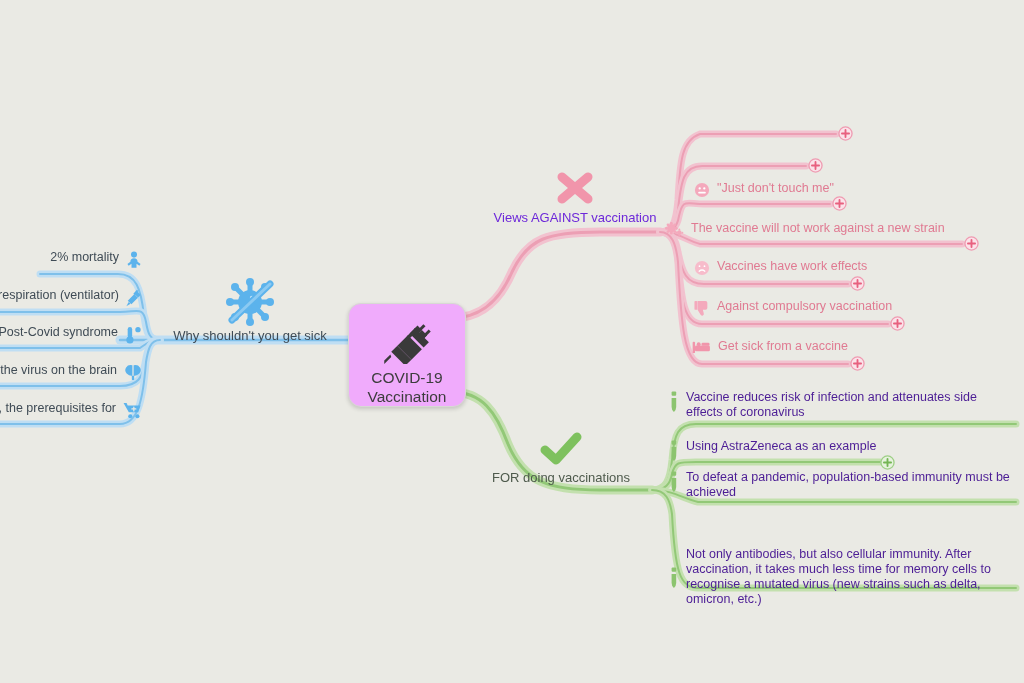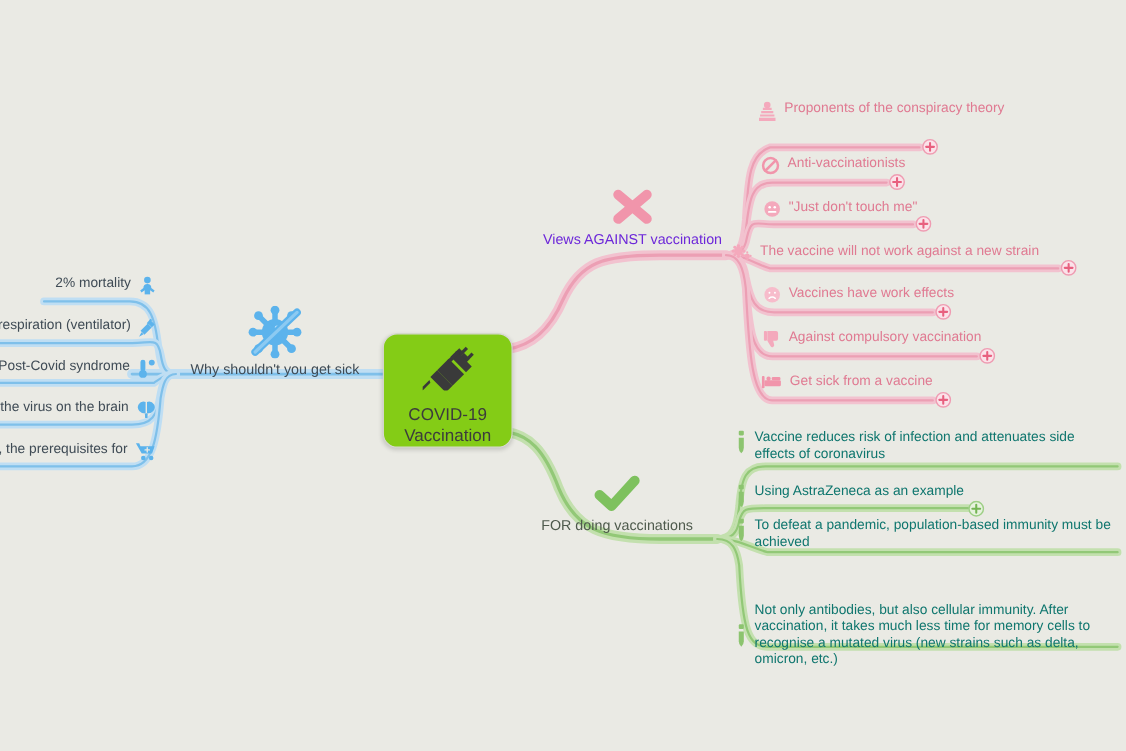--- a/index.html
+++ b/index.html
@@ -7,23 +7,23 @@
     width:1024px;height:683px;overflow:hidden;position:relative;
     background:#eaeae4;
     font-family:"Liberation Sans", sans-serif;
   }
   #canvas{position:absolute;inset:0;width:1024px;height:683px;}
   svg.links{position:absolute;left:0;top:0;width:1024px;height:683px;pointer-events:none;}
 
   
   .center-node{
     position:absolute;left:348px;top:303px;width:118px;height:104px;
-    background:#84cc16;border:1px solid #d8d8d4;border-radius:13px;
+    background:#f0abfc;border:1px solid #d8d8d4;border-radius:13px;
     box-shadow:0 2px 4px rgba(0,0,0,.16);
-    display:flex;flex-direction:column;align-items:center;justify-content:space-between;
+    display:flex;flex-direction:column;align-items:center;justify-content:flex-end;
     padding-top:9px;box-sizing:border-box;
   }
   .center-icon{width:56px;height:42px;display:block;}
   .center-label{
     font-size:15.5px;color:#3c3c3c;line-height:19px;text-align:center;margin-top:4px;
   }
 
   
   .branch-head{position:absolute;text-align:center;}
   .branch-head .bh-icon{display:block;margin:0 auto;}
@@ -35,21 +35,21 @@
   #head-for .bh-text{color:#4e5a4c;}
   #head-left{left:150px;top:278px;width:200px;}
   #head-left .bh-text{color:#3f4b55;}
 
   
   .leaf{position:absolute;display:flex;align-items:flex-start;gap:7px;}
   .leaf .ic{flex:0 0 auto;margin-top:1px;}
   .leaf .tx{font-size:12.5px;line-height:15px;}
 
   .leaf.pink .tx{color:#e07a92;}
-  .leaf.green .tx{color:#0f766e;}
+  .leaf.green .tx{color:#4c1d95;}
   .leaf.blue  .tx{color:#3f4b55;}
 
   
   .leaf.rtl{flex-direction:row;justify-content:flex-end;}
   .leaf.rtl .tx{text-align:right;}
 
   .plus-btn{position:absolute;width:15px;height:15px;}
 </style>
 </head>
 <body style="background: rgb(234, 234, 228);">
@@ -183,45 +183,25 @@
         <circle cx="13" cy="39" r="4"></circle>
           <circle cx="43" cy="9" r="4"></circle>
       </g>
       <circle cx="30" cy="20" r="2.2" fill="#cfe9fa"></circle>
       <line x1="10" y1="42" x2="48" y2="6" stroke="#5cb3ec" stroke-width="7" stroke-linecap="round"></line>
       <line x1="10" y1="42" x2="48" y2="6" stroke="#8ccaf2" stroke-width="3" stroke-linecap="round"></line>
     </svg>
     <span class="bh-text">Why shouldn't you get sick</span>
   </div>
 
-  <div class="leaf pink" style="left:689px;top:91px;width:320px;">
-    <svg class="ic" width="17" height="19" viewBox="0 0 17 19">
-      <g fill="#f4a9bc">
-        <circle cx="8.5" cy="3.5" r="3"></circle>
-        <path d="M3 9 h11 v2 H3z"></path>
-          <path d="M2 12 h13 v2 H2z"></path>
-          <path d="M1 15 h15 v3 H1z"></path>
-        <path d="M4.5 6 h8 v2 h-8z"></path>
-      </g>
-    </svg>
-    <span class="tx">Proponents of
-the conspiracy theory</span>
-  </div>
   <svg class="plus-btn" style="left:838px;top:126px;" viewBox="0 0 16 16">
     <circle cx="8" cy="8" r="7" fill="#fbe2e9" stroke="#ef9cb2" stroke-width="1.4"></circle>
     <path d="M8 4.2 v7.6 M4.2 8 h7.6" stroke="#e8607f" stroke-width="2" stroke-linecap="round"></path>
   </svg>
 
-  <div class="leaf pink" style="left:692px;top:141px;width:300px;">
-    <svg class="ic" width="17" height="17" viewBox="0 0 18 18">
-      <circle cx="9" cy="9" r="7.2" fill="none" stroke="#f195ab" stroke-width="2.4"></circle>
-      <line x1="4" y1="14" x2="14" y2="4" stroke="#f195ab" stroke-width="2.4" stroke-linecap="round"></line>
-    </svg>
-    <span class="tx">Anti-vaccinationists</span>
-  </div>
   <svg class="plus-btn" style="left:808px;top:158px;" viewBox="0 0 16 16">
     <circle cx="8" cy="8" r="7" fill="#fbe2e9" stroke="#ef9cb2" stroke-width="1.4"></circle>
     <path d="M8 4.2 v7.6 M4.2 8 h7.6" stroke="#e8607f" stroke-width="2" stroke-linecap="round"></path>
   </svg>
 
   <div class="leaf pink" style="left:694px;top:181px;width:300px;">
     <svg class="ic" width="16" height="16" viewBox="0 0 18 18">
       <circle cx="9" cy="9" r="8" fill="#f4a9bc"></circle>
       <circle cx="6.4" cy="7.2" r="1.3" fill="#fff"></circle>
       <circle cx="11.6" cy="7.2" r="1.3" fill="#fff"></circle>

